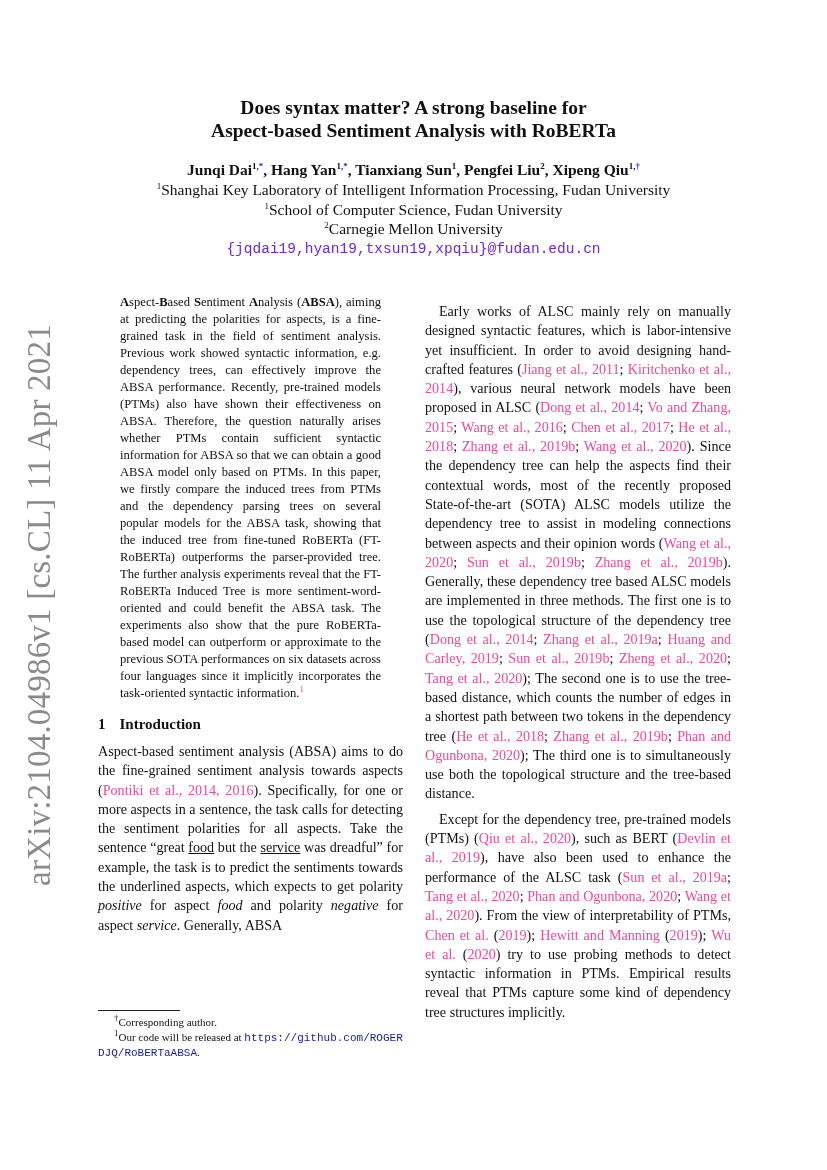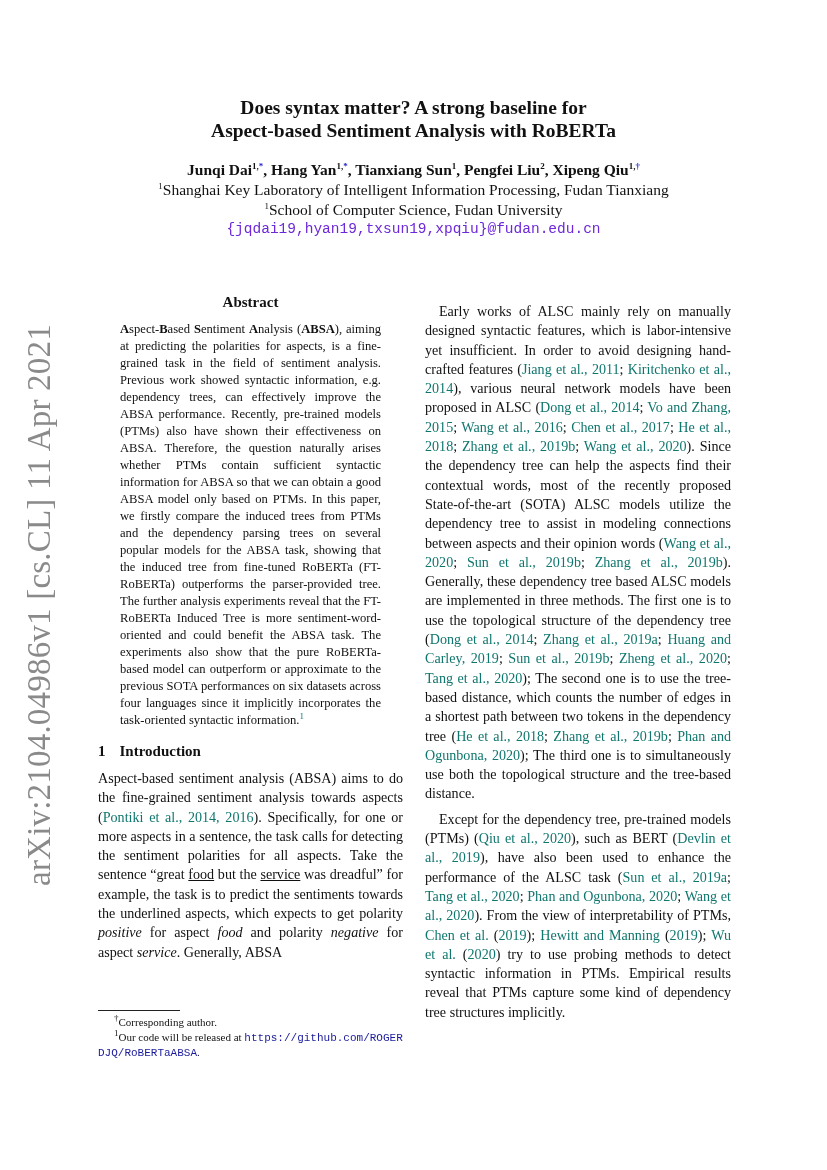--- a/index.html
+++ b/index.html
@@ -18,21 +18,21 @@
   .email { font-family: "Liberation Mono", "DejaVu Sans Mono", monospace; font-size: 14.5px; line-height: 20px; color: #6d28d9; }
   .col { position: absolute; text-align: justify; }
   .left { left: 98px; top: 294px; width: 305px; }
   .right { left: 425px; top: 296px; width: 306px; }
   .abstract-title { font-weight: bold; font-size: 15px; text-align: center; margin: 0 0 10px 0; }
   .abstract { margin: 0 22px; font-size: 12.6px; line-height: 17px; text-align: justify; }
   .sec { font-weight: bold; font-size: 15px; margin: 14px 0 9px 0; }
   .sec .num { margin-right: 14px; }
   p.body { font-size: 14.1px; line-height: 19.3px; margin: 0; text-align: justify; hyphens: manual; }
   p.indent { text-indent: 14px; margin-top: 6px; }
-  .cite { color: #0f766e; margin-top: 48px; }
+  .cite { color: #ec4899; margin-top: 48px; }
   .u { text-decoration: underline; }
   .footnotes { position: absolute; left: 98px; top: 1010px; width: 305px; font-size: 11px; line-height: 14.5px; }
   .fn-rule { width: 82px; border-top: 1px solid #222; margin-bottom: 4px; }
   .fn { padding-left: 16px; }
   .fn-url { font-family: "Liberation Mono", monospace; color: #1a1a9c; font-size: 11px; }
 </style>
 </head>
 <body>
 
 <div class="sidebar">
@@ -40,27 +40,27 @@
 </div>
 
 <div class="header">
   <div class="title">
     <div>Does syntax matter? A strong baseline for</div>
     <div>Aspect-based Sentiment Analysis with RoBERTa</div>
   </div>
   <div class="authors">
     <span><span>Junqi Dai</span><span class="sup">1,</span><span class="sup blue">*</span><span>, </span></span><span><span>Hang Yan</span><span class="sup">1,</span><span class="sup blue">*</span><span>, </span></span><span><span>Tianxiang Sun</span><span class="sup">1</span><span>, </span></span><span><span>Pengfei Liu</span><span class="sup">2</span><span>, </span></span><span><span>Xipeng Qiu</span><span class="sup">1,</span><span class="sup blue">†</span></span>
   </div>
-  <div class="affil"><span class="sup">1</span><span>Shanghai Key Laboratory of Intelligent Information Processing, Fudan Tianxiang</span></div>
+  <div class="affil"><span class="sup">1</span><span>Shanghai Key Laboratory of Intelligent Information Processing, Fudan University</span></div>
   <div class="affil"><span class="sup">1</span><span>School of Computer Science, Fudan University</span></div>
+  <div class="affil"><span class="sup">2</span><span>Carnegie Mellon University</span></div>
   <div class="email">{jqdai19,hyan19,txsun19,xpqiu}@fudan.edu.cn</div>
 </div>
 
 <div class="col left">
-  <div class="abstract-title">Abstract</div>
   <div class="abstract"><b>A</b><span>spect-</span><b>B</b><span>ased </span><b>S</b><span>entiment </span><b>A</b><span>nalysis (</span><b>ABSA</b><span>), aiming at predicting the polarities for aspects, is a fine-grained task in the field of sentiment analysis. Previous work showed syntactic information, e.g. dependency trees, can effectively improve the ABSA performance. Recently, pre-trained models (PTMs) also have shown their effectiveness on ABSA. Therefore, the question naturally arises whether PTMs contain sufficient syntactic information for ABSA so that we can obtain a good ABSA model only based on PTMs. In this paper, we firstly compare the induced trees from PTMs and the dependency parsing trees on several popular models for the ABSA task, showing that the induced tree from fine-tuned RoBERTa (FT-RoBERTa) outperforms the parser-provided tree. The further analysis experiments reveal that the FT-RoBERTa Induced Tree is more sentiment-word-oriented and could benefit the ABSA task. The experiments also show that the pure RoBERTa-based model can outperform or approximate to the previous SOTA performances on six datasets across four languages since it implicitly incorporates the task-oriented syntactic information.</span><a class="sup cite">1</a></div>
 
   <div class="sec"><span class="num">1</span><span>Introduction</span></div>
   <p class="body"><span>Aspect-based sentiment analysis (ABSA) aims to do the fine-grained sentiment analysis towards aspects (</span><a class="cite">Pontiki et al., 2014, 2016</a><span>). Specifically, for one or more aspects in a sentence, the task calls for detecting the sentiment polarities for all aspects. Take the sentence “great </span><span class="u">food</span><span> but the </span><span class="u">service</span><span> was dreadful” for example, the task is to predict the sentiments towards the underlined aspects, which expects to get polarity </span><i>positive</i><span> for aspect </span><i>food</i><span> and polarity </span><i>negative</i><span> for aspect </span><i>service</i><span>. Generally, ABSA</span></p>
 </div>
 
 <div class="footnotes">
   <div class="fn-rule"></div>
   <div class="fn"><span class="sup">†</span><span>Corresponding author.</span></div>
   <div class="fn" style="padding-left:0;text-indent:16px;"><span class="sup">1</span><span>Our code will be released at </span><a class="fn-url" style="word-break:break-all;">https://github.com/ROGERDJQ/RoBERTaABSA</a><span>.</span></div>

